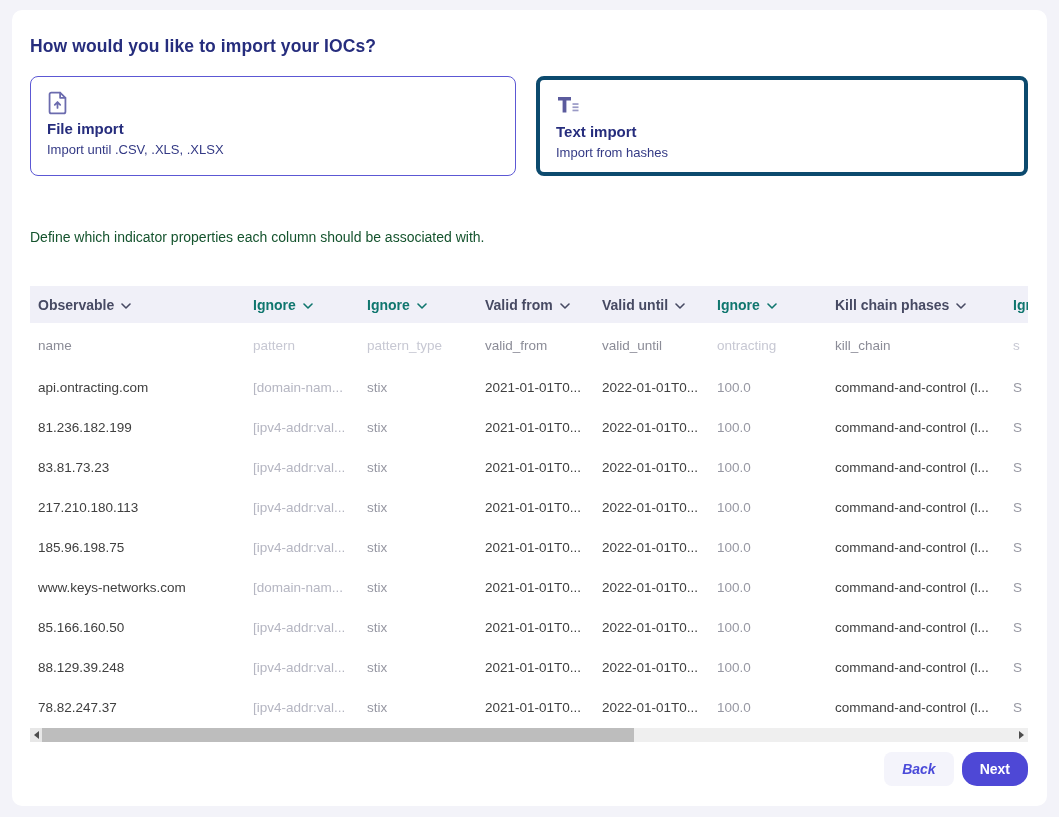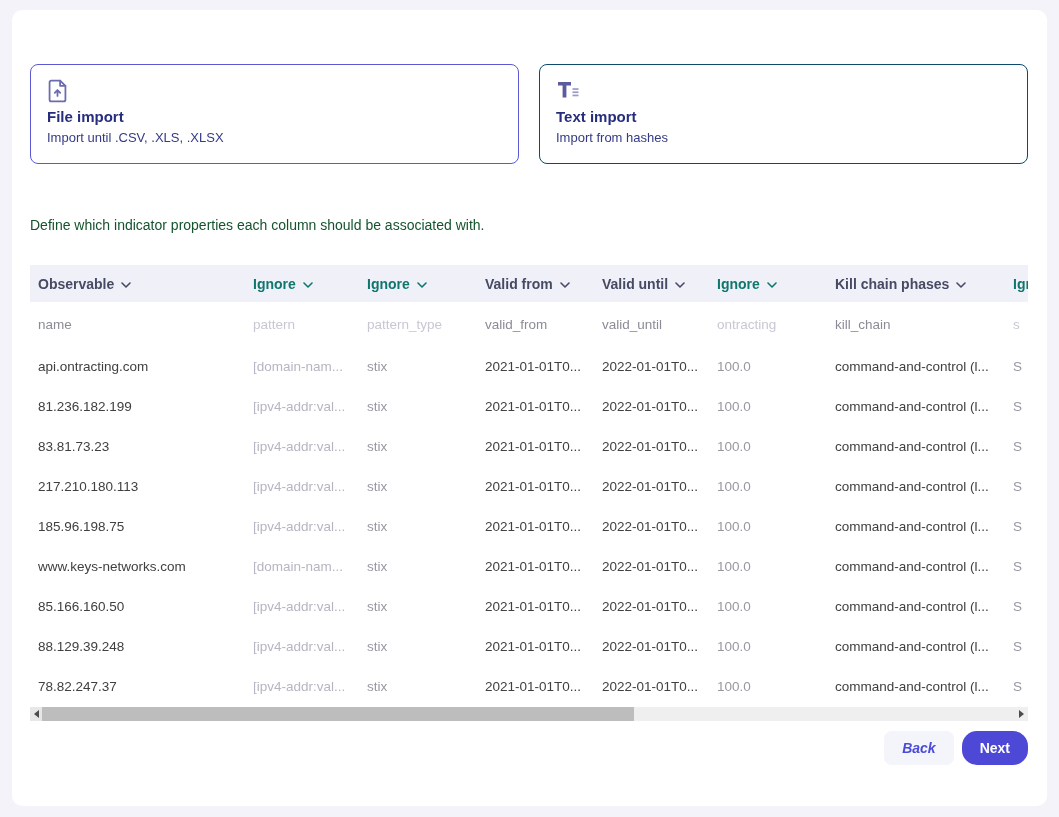--- a/index.html
+++ b/index.html
@@ -14,34 +14,34 @@
     position:absolute; left:12px; top:10px;
     width:1035px; height:796px;
     background:#ffffff; border-radius:10px;
     padding:26px 19px 0 18px;
   }
   .title {
     margin:0; font-size:17.5px; font-weight:700;
     color:#262d7d; letter-spacing:.1px; line-height:20px;
   }
   
-  .options { display:flex; gap:20px; margin-top:28px; }
+  .options { display:flex; gap:20px; margin-top:20px; }
   .option {
-    flex:1; height:100px; border:1px solid #0c4a6e; border-radius:8px;
+    flex:1; height:100px; border:4px solid #0c4a6e; border-radius:8px;
     padding:14px 16px; background:#fff; cursor:pointer;
   }
   .option.selected { border:1.5px solid #5c58d4; }
   .opt-icon { display:block; height:24px; }
   .opt-title { font-size:15px; font-weight:700; color:#262d7d; margin-top:5px; }
   .opt-sub { font-size:13px; color:#343a85; margin-top:5px; }
 
   .desc { margin:53px 0 0 0; font-size:14px; color:#14532d; line-height:17px; }
 
   
-  .table-clip { width:998px; overflow:hidden; margin-top:31px; }
+  .table-clip { width:998px; overflow:hidden; margin-top:40px; }
   .tgrid {
     display:grid;
     grid-template-columns:215px 114px 118px 117px 115px 118px 178px 137px;
     width:1112px; padding-left:8px; align-items:center;
   }
   .thead { height:37px; background:#f0f0f8; }
   .th { font-size:14px; font-weight:700; display:flex; align-items:center; gap:7px; white-space:nowrap; cursor:pointer; }
   .th.mapped  { color:#474a63; }
   .th.ignored { color:#0f766e; }
   .chev { flex:0 0 auto; margin-top:2px; }
@@ -72,20 +72,21 @@
     font-family:"Liberation Sans", sans-serif; font-size:14px; font-weight:700; cursor:pointer;
   }
   .btn-back { background:#f4f4fb; color:#4a4ad9;font-style:italic; }
   .btn-next { background:#4e48d6; color:#ffffff;border-radius:15px; }
 </style>
 </head>
 <body>
 
 <div class="card">
 
+  <h1 class="title">How would you like to import your IOCs?</h1>
 
   <div class="options">
     <div class="option selected">
       <span class="opt-icon">
         <svg width="21" height="24" viewBox="0 0 20 23" fill="none" stroke="#6b6bae" stroke-width="1.7" stroke-linejoin="round" stroke-linecap="round">
           <path d="M12.5 1.5 H4 a1.6 1.6 0 0 0 -1.6 1.6 v16.8 a1.6 1.6 0 0 0 1.6 1.6 h12 a1.6 1.6 0 0 0 1.6 -1.6 V6.5 z"></path>
           <path d="M12.5 1.5 v5 h5"></path>
           <path d="M10 16.2 v-5.4 M7.4 13.2 L10 10.6 L12.6 13.2"></path>
         </svg>
       </span>

